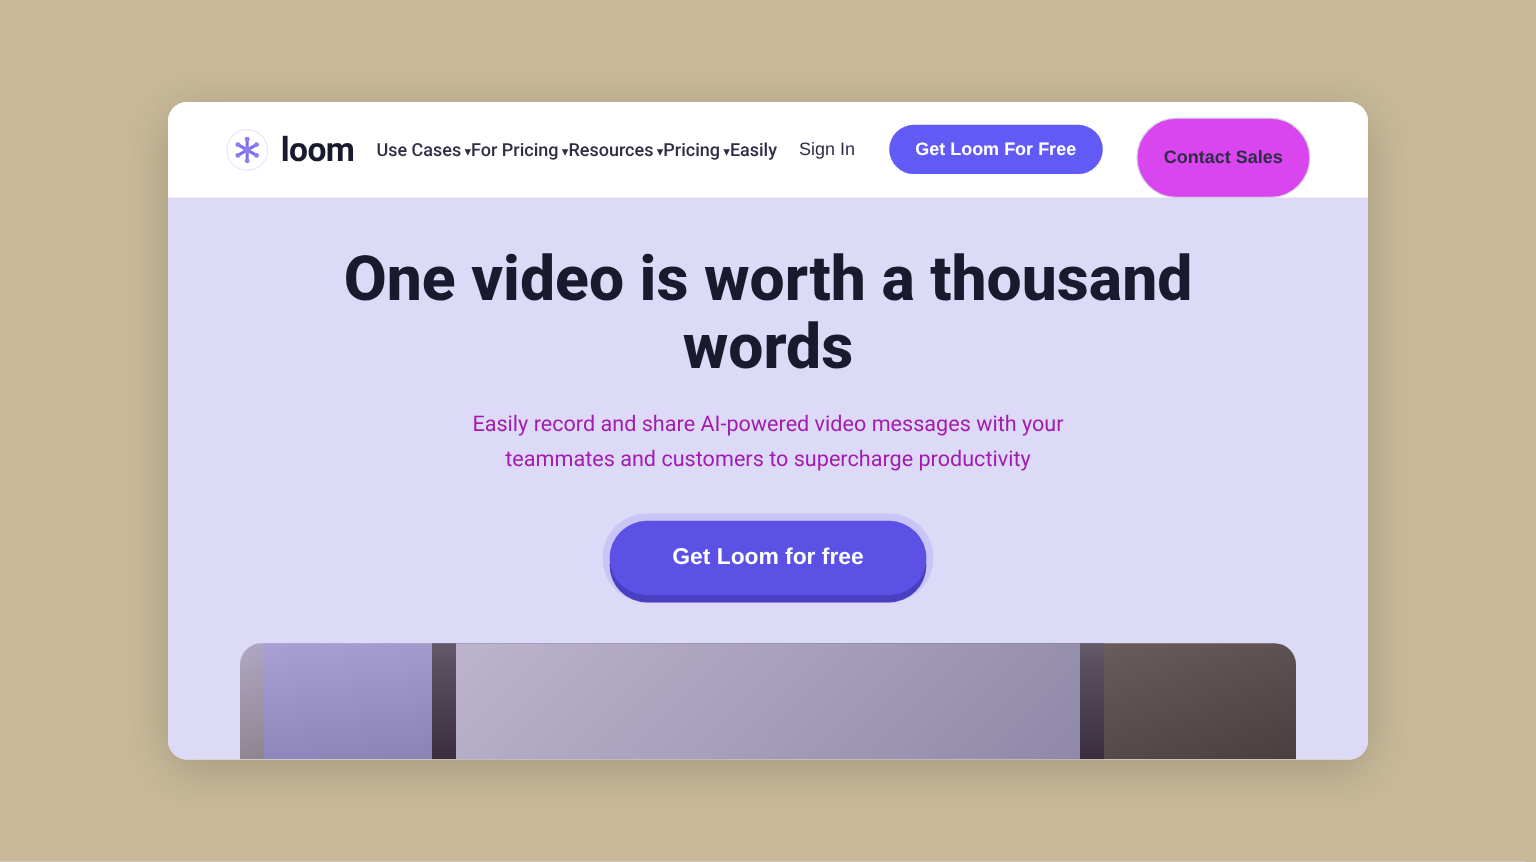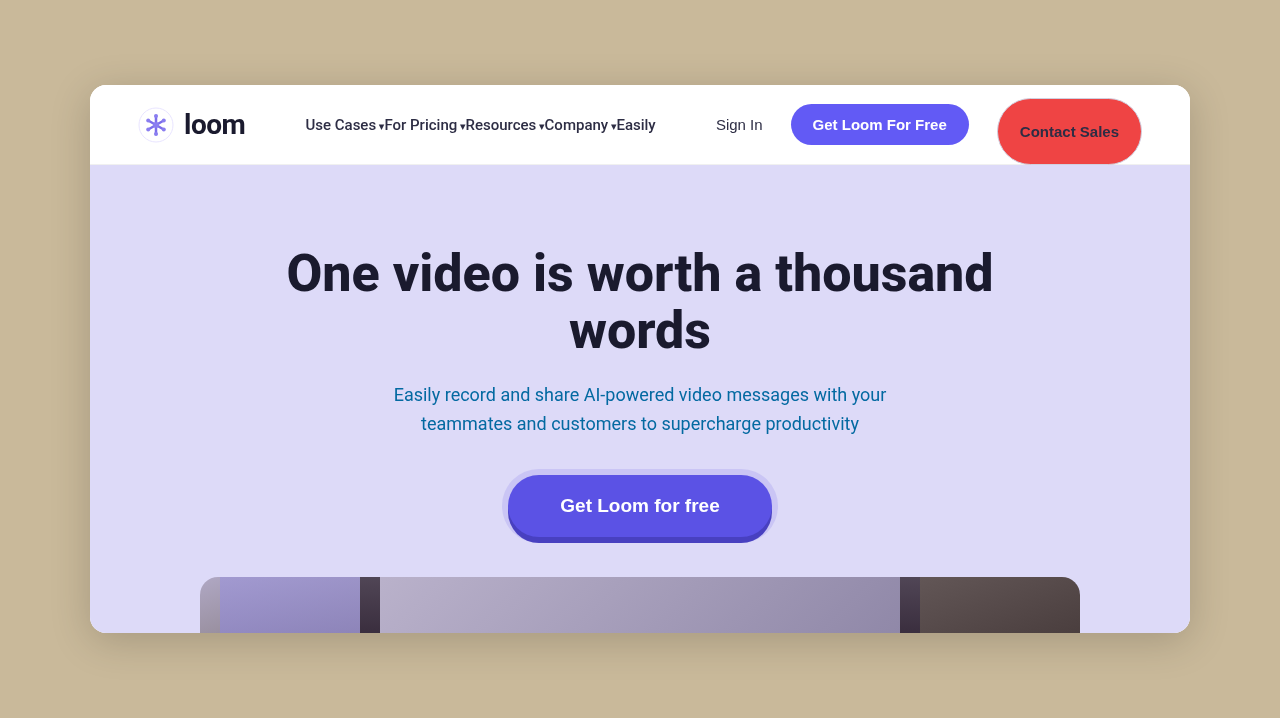--- a/index.html
+++ b/index.html
@@ -13,21 +13,21 @@
       height: 718px;
       background-color: #c9b99a;
       display: flex;
       align-items: center;
       justify-content: center;
       font-family: -apple-system, BlinkMacSystemFont, 'Segoe UI', Roboto, sans-serif;
       overflow: hidden;
     }
 
     .browser-window {
-      width: 1100px;
+      width: 1000px;
       height: 548px;
       background: #ffffff;
       border-radius: 16px;
       overflow: hidden;
       box-shadow: 0 8px 40px rgba(0,0,0,0.18);
       display: flex;
       flex-direction: column;
     }
 
     
@@ -98,57 +98,57 @@
       border: none;
       border-radius: 50px;
       padding: 12px 22px;
       font-size: 15px;
       font-weight: 600;
       cursor: pointer;
       white-space: nowrap;
     }
 
     .btn-secondary {
-      background: #ef4444;
+      background: #d946ef;
       color: #2d2d44;
       border: 1.5px solid #d0d0e0;
       border-radius: 50px;
       padding: 24px 22px;
       font-size: 15px;
       font-weight: 600;
       cursor: pointer;
       white-space: nowrap;
       margin-top: 14px;
     }
 
     
     .hero-section {
       background: #dddaf8;
       flex: 1;
       display: flex;
       flex-direction: column;
       align-items: center;
-      padding: 80px 80px 0 80px;
+      padding: 39px 80px 0 80px;
       position: relative;
       overflow: hidden;
     }
 
     .hero-title {
       font-size: 52px;
       font-weight: 800;
       color: #1a1a2e;
       text-align: center;
       line-height: 1.1;
       margin-bottom: 22px;
       max-width: 800px;
     }
 
     .hero-subtitle {
       font-size: 18px;
-      color: #0369a1;
+      color: #a21caf;
       text-align: center;
       line-height: 1.6;
       max-width: 560px;
       margin-bottom: 36px;
       font-weight: 400;
     }
 
     .hero-cta {
       background: #5b52e5;
       color: #ffffff;
@@ -229,21 +229,21 @@
           <circle cx="0" cy="0" r="3" fill="#8a7ef0"></circle>
         </g>
       </svg>
       <span class="logo-text">loom</span>
     </div>
 
     <div class="nav-links">
       <span class="nav-item has-arrow">Use Cases</span>
       <span class="nav-item has-arrow">For Pricing</span>
       <span class="nav-item has-arrow">Resources</span>
-      <span class="nav-item has-arrow">Company</span>
+      <span class="nav-item has-arrow">Pricing</span>
       <span class="nav-item">Easily</span>
     </div>
 
     <div class="nav-actions">
       <button class="btn-signin">Sign In</button>
       <button class="btn-primary">Get Loom For Free</button>
       <button class="btn-secondary">Contact Sales</button>
     </div>
   </nav>
 

